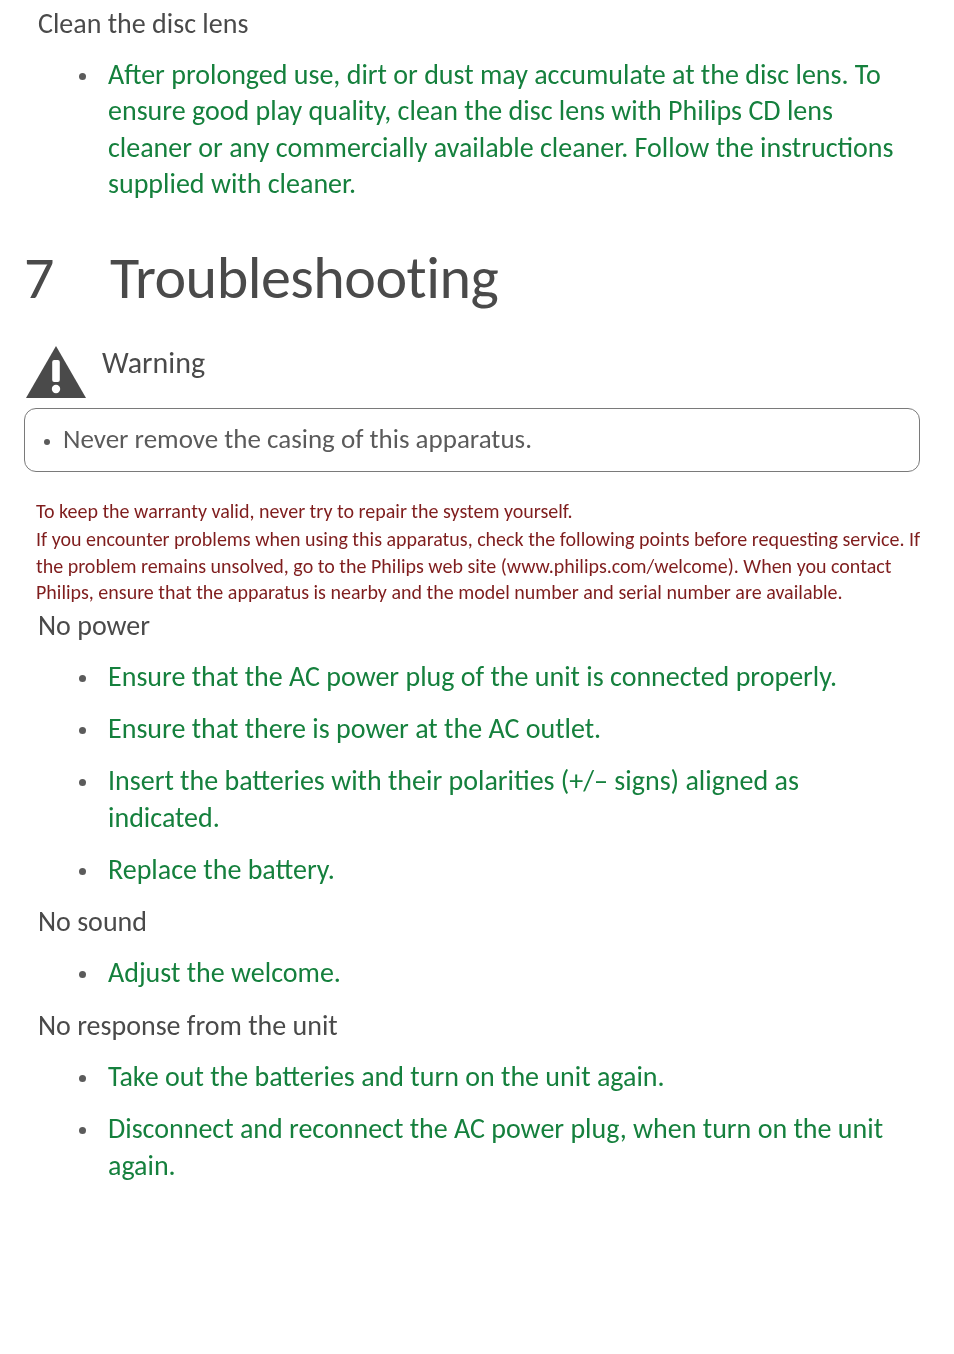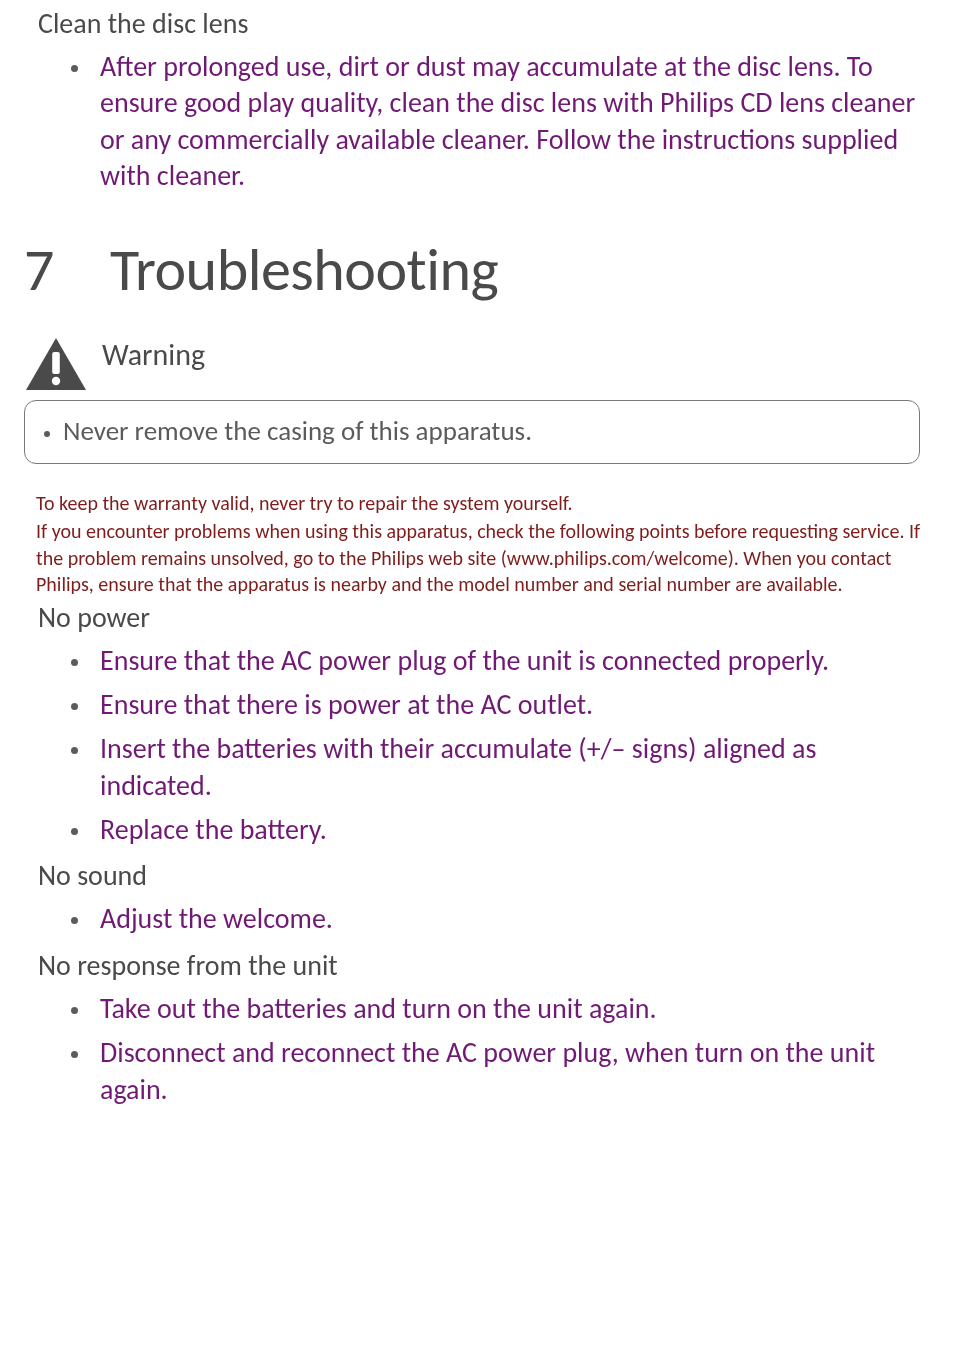--- a/index.html
+++ b/index.html
@@ -22,23 +22,23 @@
     margin: 0 0 4px 14px;
   }
   ul.bullets {
     list-style: disc;
     margin: 0 0 10px 0;
     padding-left: 60px;
   }
   ul.bullets li {
     font-size: 28px;
     line-height: 1.3;
-    margin: 8px;
+    margin: 16px;
     padding-left: 8px;
-    color: #701a75;
+    color: #15803d;
     font-weight: 300;
   }
   ul.bullets li::marker { color:#5b5b5b; font-size:22px; }
   h1.chapter {
     font-size: 60px;
     font-weight: 300;
     color: #4a4a4a;
     margin: 38px 0 30px 0;
     letter-spacing: -0.5px;
   }
@@ -116,21 +116,21 @@
     </ul>
   </div>
 
   <p class="body">To keep the warranty valid, never try to repair the system yourself.</p>
   <p class="body">If you encounter problems when using this apparatus, check the following points before requesting service. If the problem remains unsolved, go to the Philips web site (www.philips.com/welcome). When you contact Philips, ensure that the apparatus is nearby and the model number and serial number are available.</p>
 
   <div class="section-head">No power</div>
   <ul class="bullets">
     <li>Ensure that the AC power plug of the unit is connected properly.</li>
     <li>Ensure that there is power at the AC outlet.</li>
-    <li>Insert the batteries with their accumulate (+/– signs) aligned as indicated.</li>
+    <li>Insert the batteries with their polarities (+/– signs) aligned as indicated.</li>
     <li>Replace the battery.</li>
   </ul>
 
   <div class="section-head">No sound</div>
   <ul class="bullets">
     <li>Adjust the welcome.</li>
   </ul>
 
   <div class="section-head">No response from the unit</div>
   <ul class="bullets">

